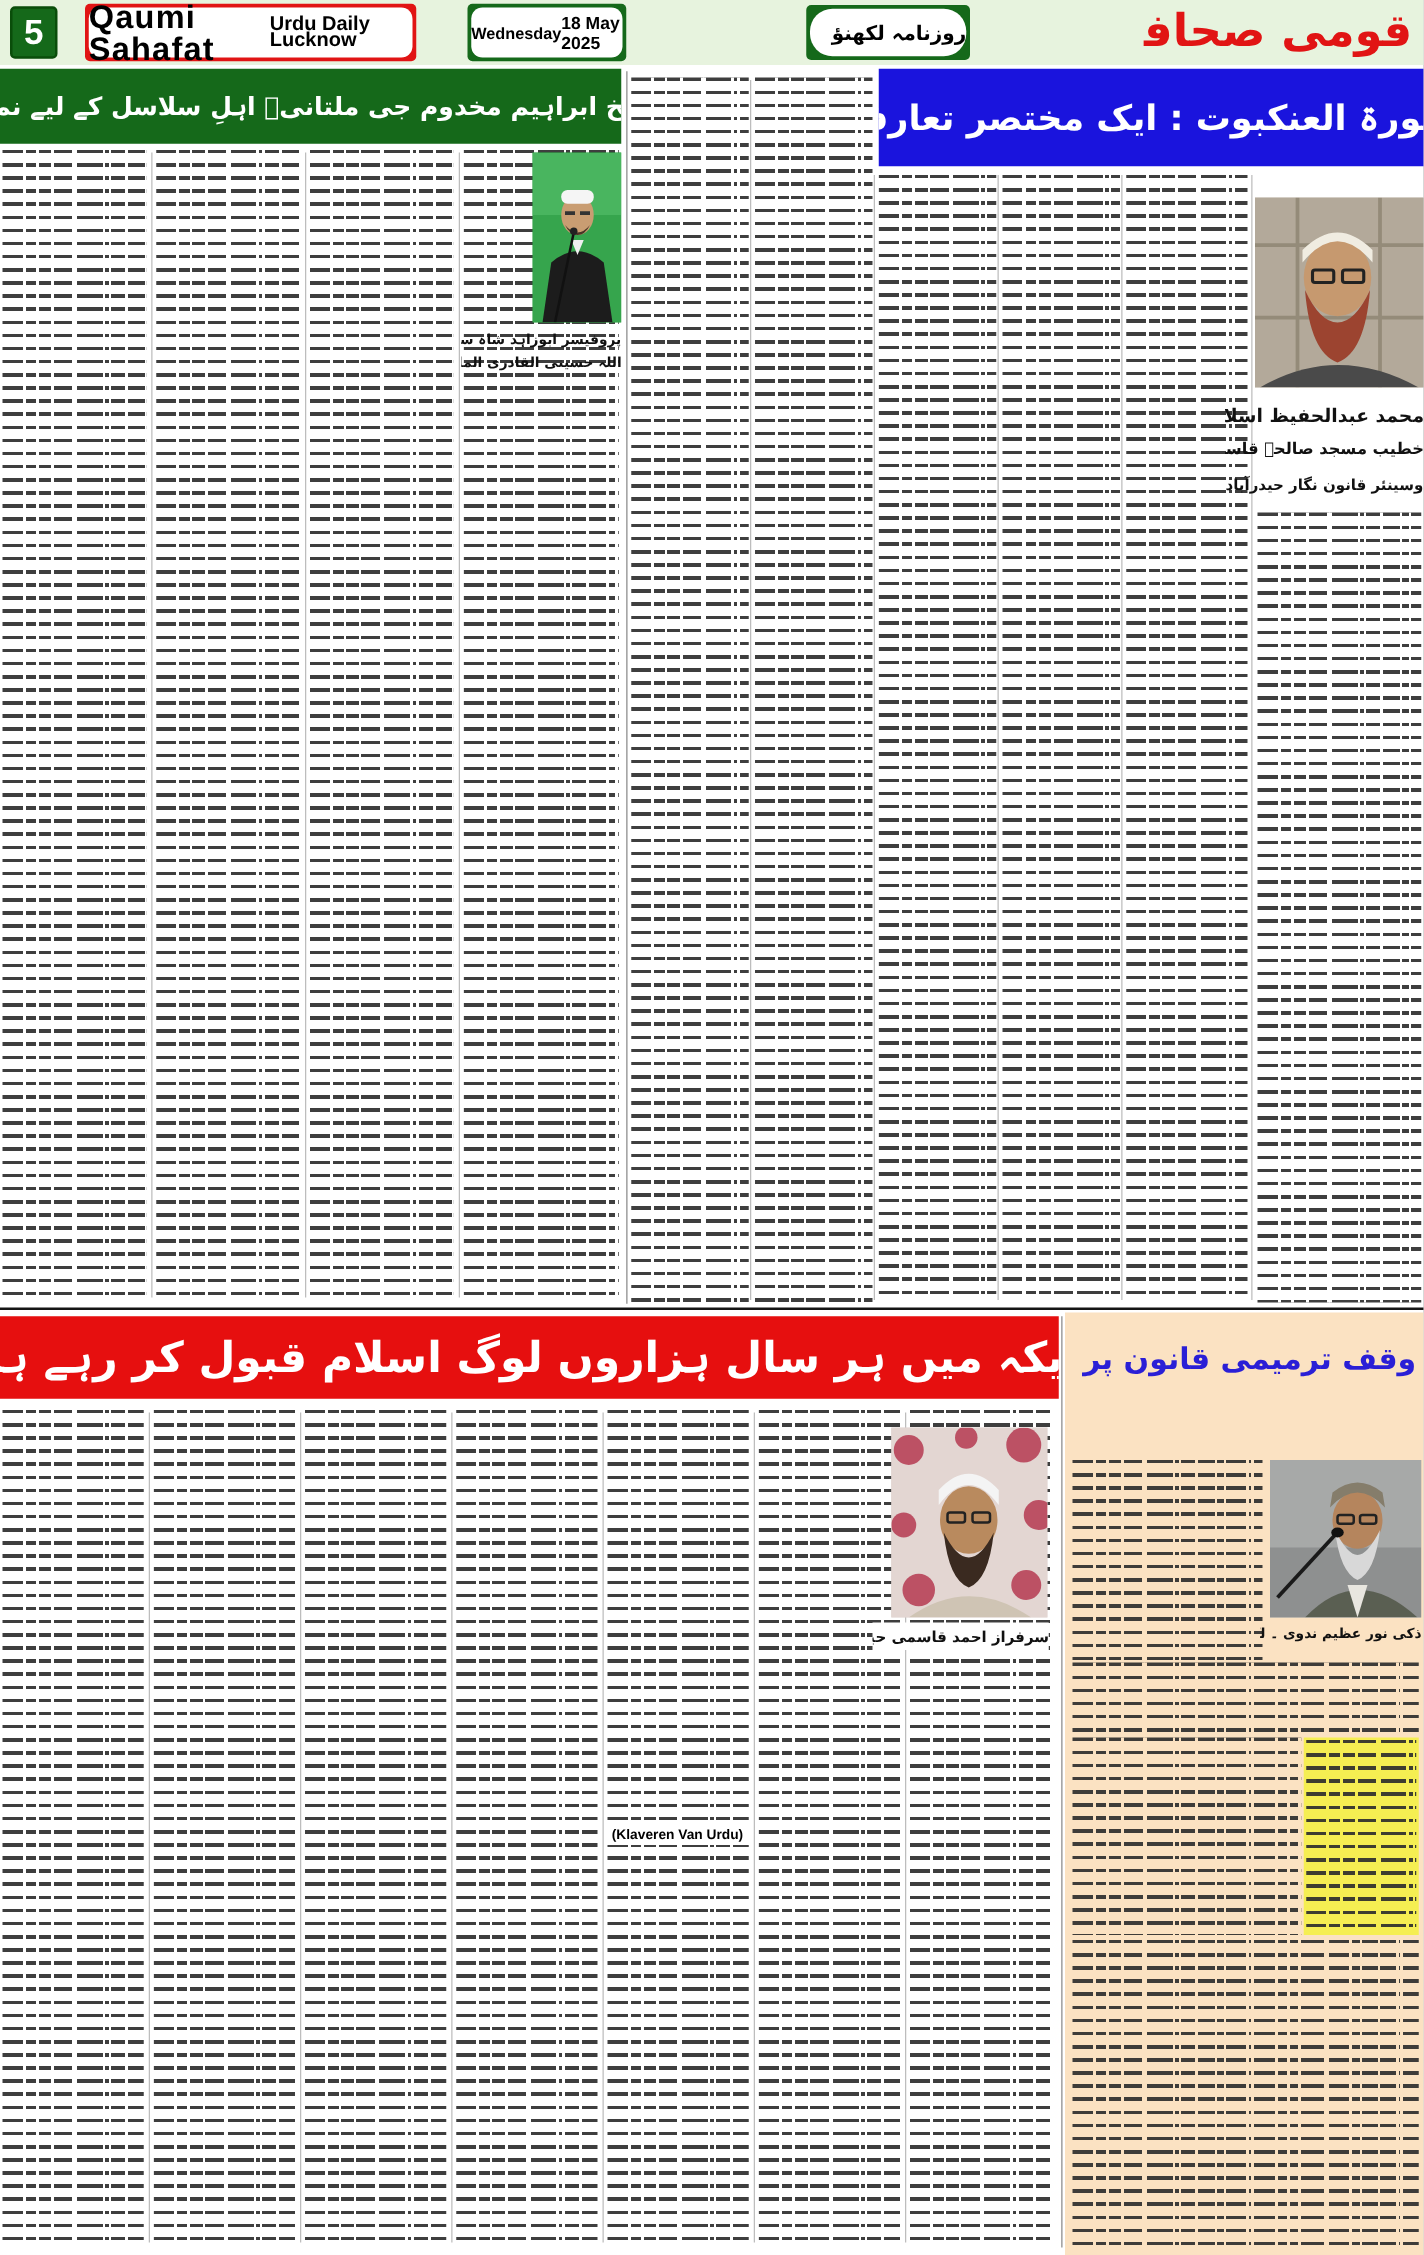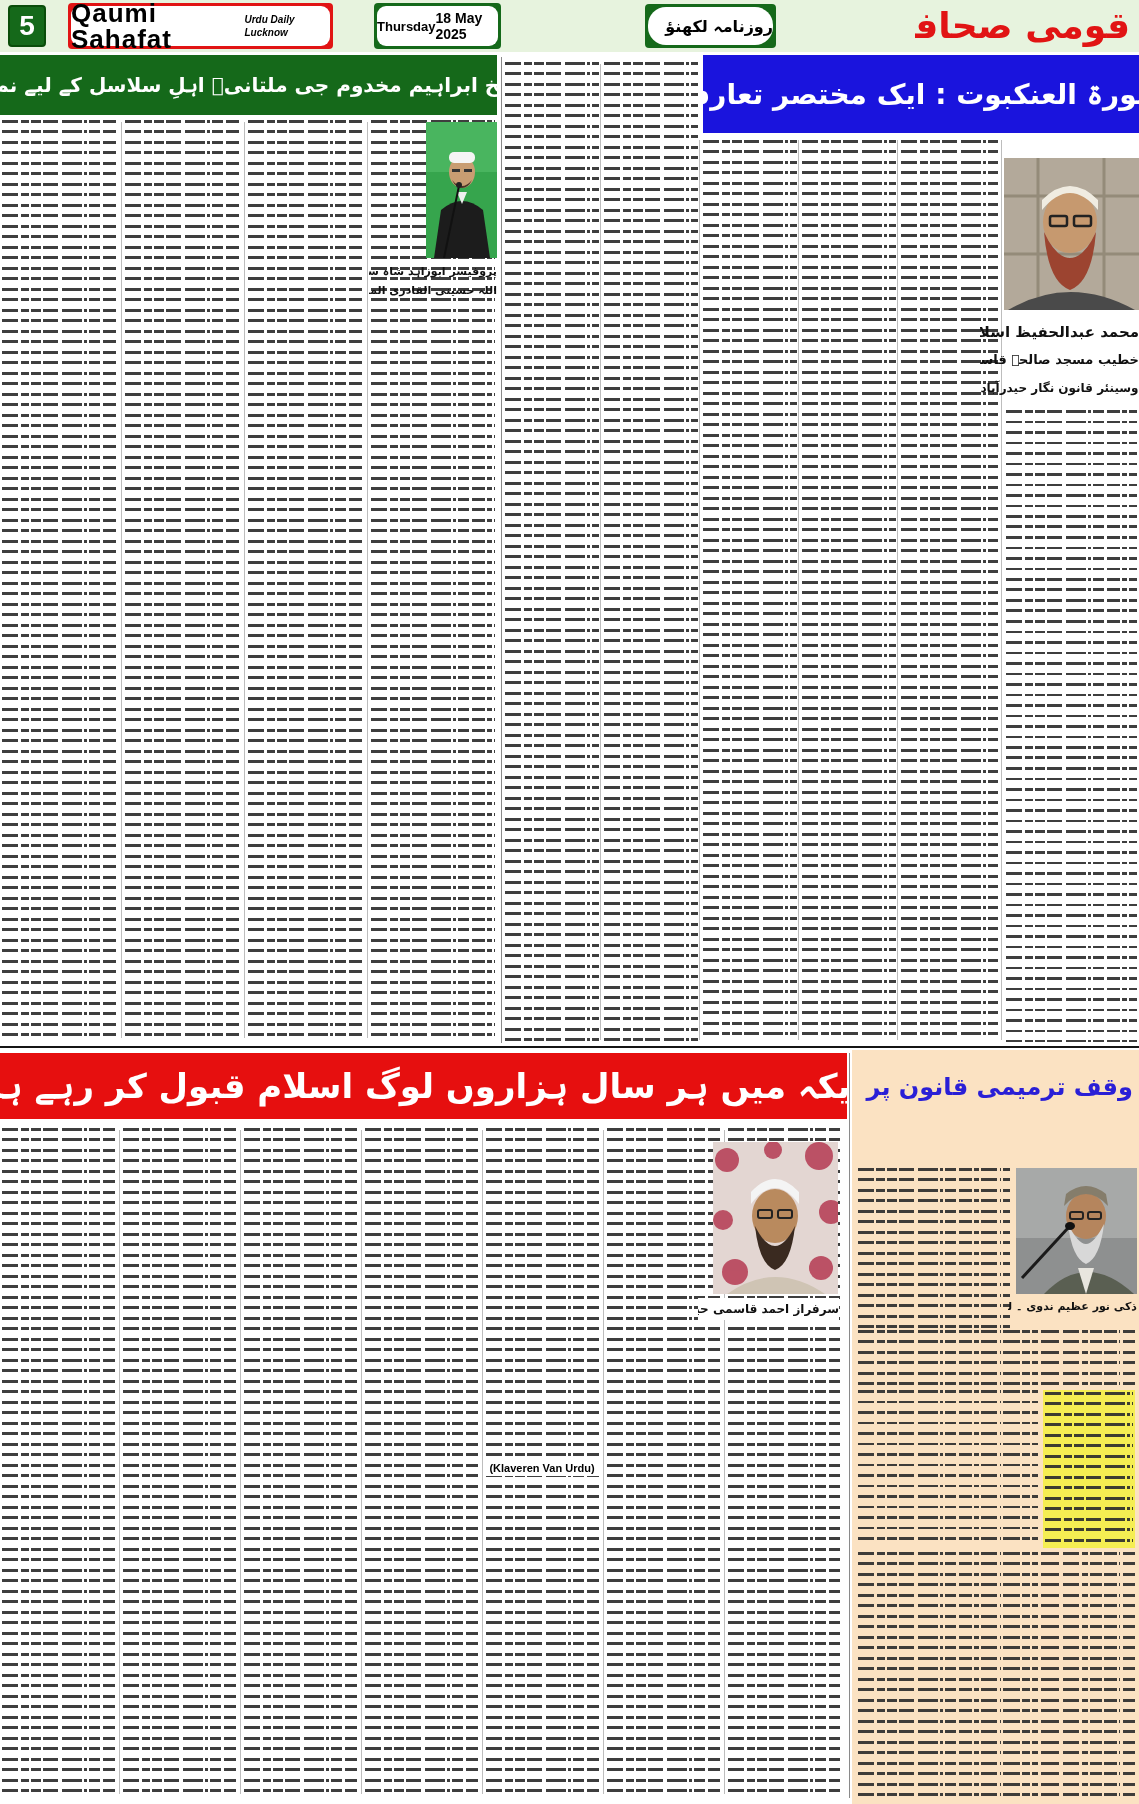--- a/index.html
+++ b/index.html
@@ -48,27 +48,27 @@
 
   <div class="abs" style="left:0;top:0;width:1139px;height:52px;background:var(--header-bg);"></div>
 
   <div class="abs framebox" style="left:8px;top:5px;width:38px;height:42px;background:var(--dark-green);border:2px solid #0a4d0a;">
     <span style="color:#fff;font-size:28px;font-weight:bold;">5</span>
   </div>
 
   <div class="abs framebox" style="left:68px;top:3px;width:265px;height:46px;background:var(--red);padding:3px;">
     <div class="inner-pill">
       <span style="font-size:26px;font-weight:bold;letter-spacing:1px;line-height:26px;">Qaumi Sahafat</span>
-      <span style="font-size:10px;font-weight:bold;line-height:13px;font-style:italic;">Urdu Daily Lucknow</span>
+      <span style="font-size:16px;font-weight:bold;line-height:13px;">Urdu Daily Lucknow</span>
     </div>
   </div>
 
   <div class="abs framebox" style="left:374px;top:3px;width:127px;height:46px;background:var(--dark-green);padding:3px;">
     <div class="inner-pill">
-      <span style="font-size:13px;font-weight:bold;line-height:15px;">Thursday</span>
+      <span style="font-size:13px;font-weight:bold;line-height:15px;">Wednesday</span>
       <span style="font-size:14px;font-weight:bold;line-height:16px;">18 May 2025</span>
     </div>
   </div>
 
   <div class="abs framebox" style="left:645px;top:4px;width:131px;height:44px;background:var(--dark-green);padding:3px;">
     <div class="inner-pill" style="border-radius:18px;justify-content:flex-end;">
       <span class="urdu" style="font-size:16px;font-weight:bold;">روزنامہ لکھنؤ</span>
     </div>
   </div>
 

